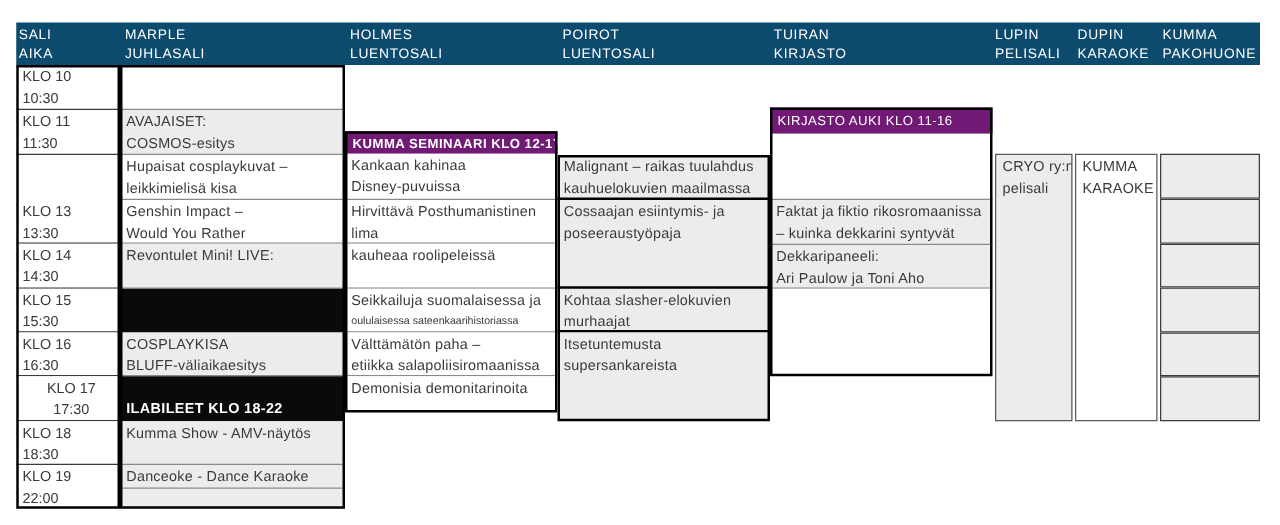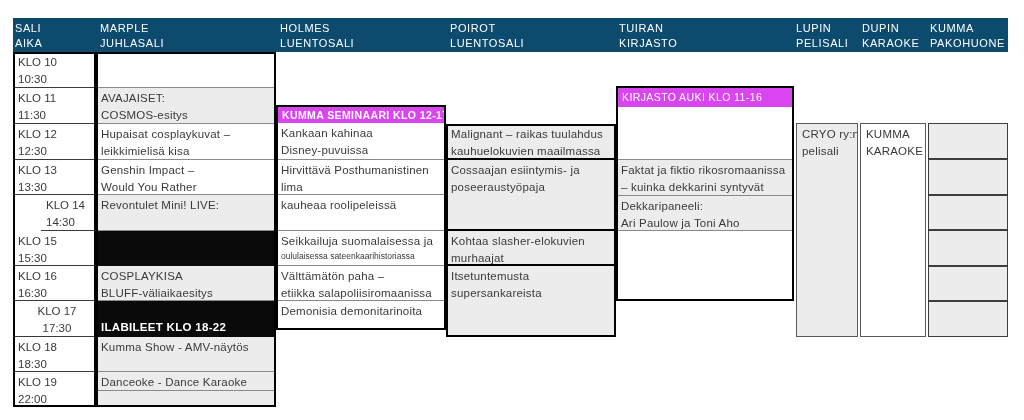--- a/index.html
+++ b/index.html
@@ -12,21 +12,21 @@
   
   .outline{border:2px solid #000;pointer-events:none;background:transparent;}
   
   .cell{padding:2px 4px 0 5px;font-size:11.5px;line-height:17px;letter-spacing:.2px;white-space:nowrap;overflow:hidden;}
   .gray{background:#ececec;}
   .white{background:#ffffff;}
   .blackcell{background:#0a0a0a;}
   .divider-b{border-bottom:1px solid #8a8a8a;}
   .divider-dark{border-bottom:1px solid #3a3a3a;}
   .divider-heavy{border-bottom:2px solid #000;}
-  .banner{background:#d946ef;color:#fff;font-size:10.5px;line-height:18px;padding:1px 0 0 6px;
+  .banner{background:#701a75;color:#fff;font-size:10.5px;line-height:18px;padding:1px 0 0 6px;
           letter-spacing:.4px;white-space:nowrap;}
   .banner.bold{font-weight:bold;}
   .bottom-text{display:flex;flex-direction:column;justify-content:flex-end;padding-bottom:4px;
                color:#fff;font-weight:bold;font-size:11.5px;letter-spacing:.3px;}
   .small2{font-size:8.5px;line-height:13px;letter-spacing:0;}
   .trow{position:absolute;left:0;width:100%;box-sizing:border-box;padding:2px 0 0 5px;
         font-size:11.5px;line-height:17px;background:#fff;}
   .slot{border:1px solid #3d3d3d;background:#ececec;}
   .thinbox{border:1.5px solid #5a5a5a;}
 </style>
@@ -72,29 +72,25 @@
 
   <div class="abs" style="left:13px;top:52px;width:83px;height:355px;">
     <div class="trow divider-dark" style="top:0;height:36px;">
         <div>KLO 10</div>
         <div>10:30</div>
       </div>
     <div class="trow divider-dark" style="top:36px;height:36px;">
         <div>KLO 11</div>
         <div>11:30</div>
       </div>
-    <div class="trow divider-dark" style="top:72px;height:36px;">
-        <div>KLO 12</div>
-        <div>12:30</div>
-      </div>
     <div class="trow divider-dark" style="top:108px;height:35px;">
         <div>KLO 13</div>
         <div>13:30</div>
       </div>
-    <div class="trow divider-dark" style="top:143px;height:36px;margin-left:28px;">
+    <div class="trow divider-dark" style="top:143px;height:36px;">
         <div>KLO 14</div>
         <div>14:30</div>
       </div>
     <div class="trow divider-dark" style="top:179px;height:35px;">
         <div>KLO 15</div>
         <div>15:30</div>
       </div>
     <div class="trow divider-dark" style="top:214px;height:35px;">
         <div>KLO 16</div>
         <div>16:30</div>

